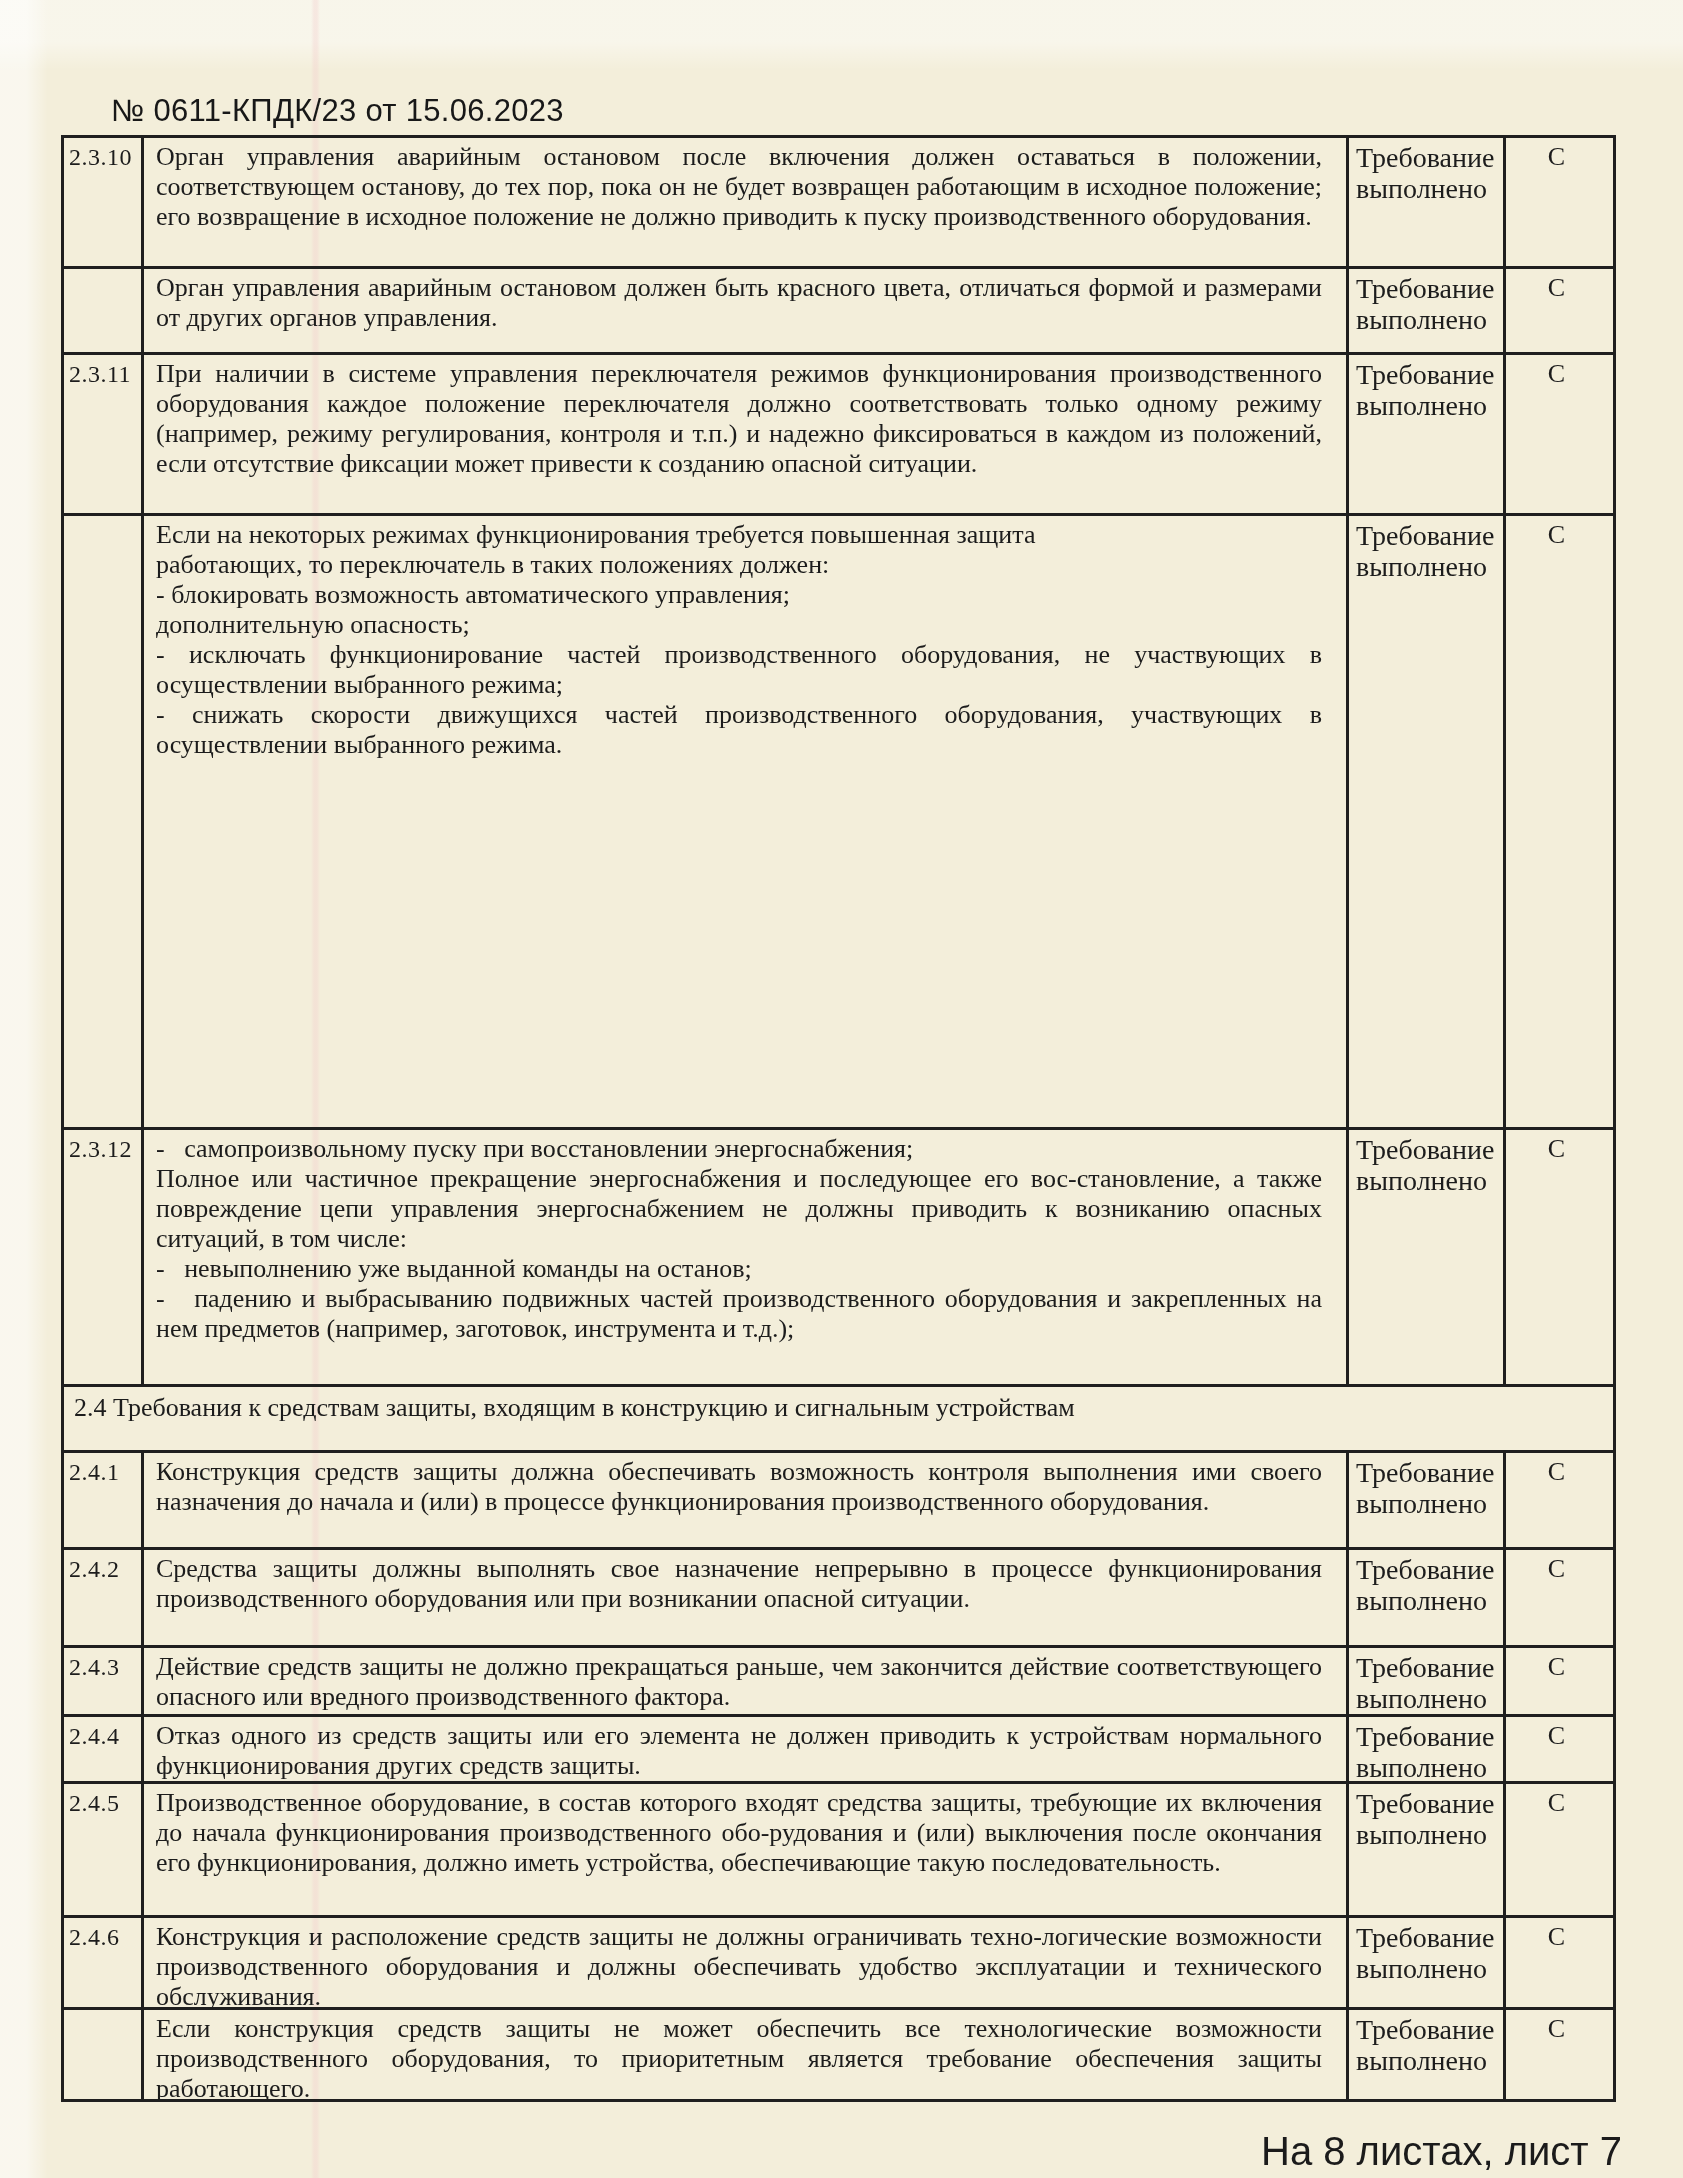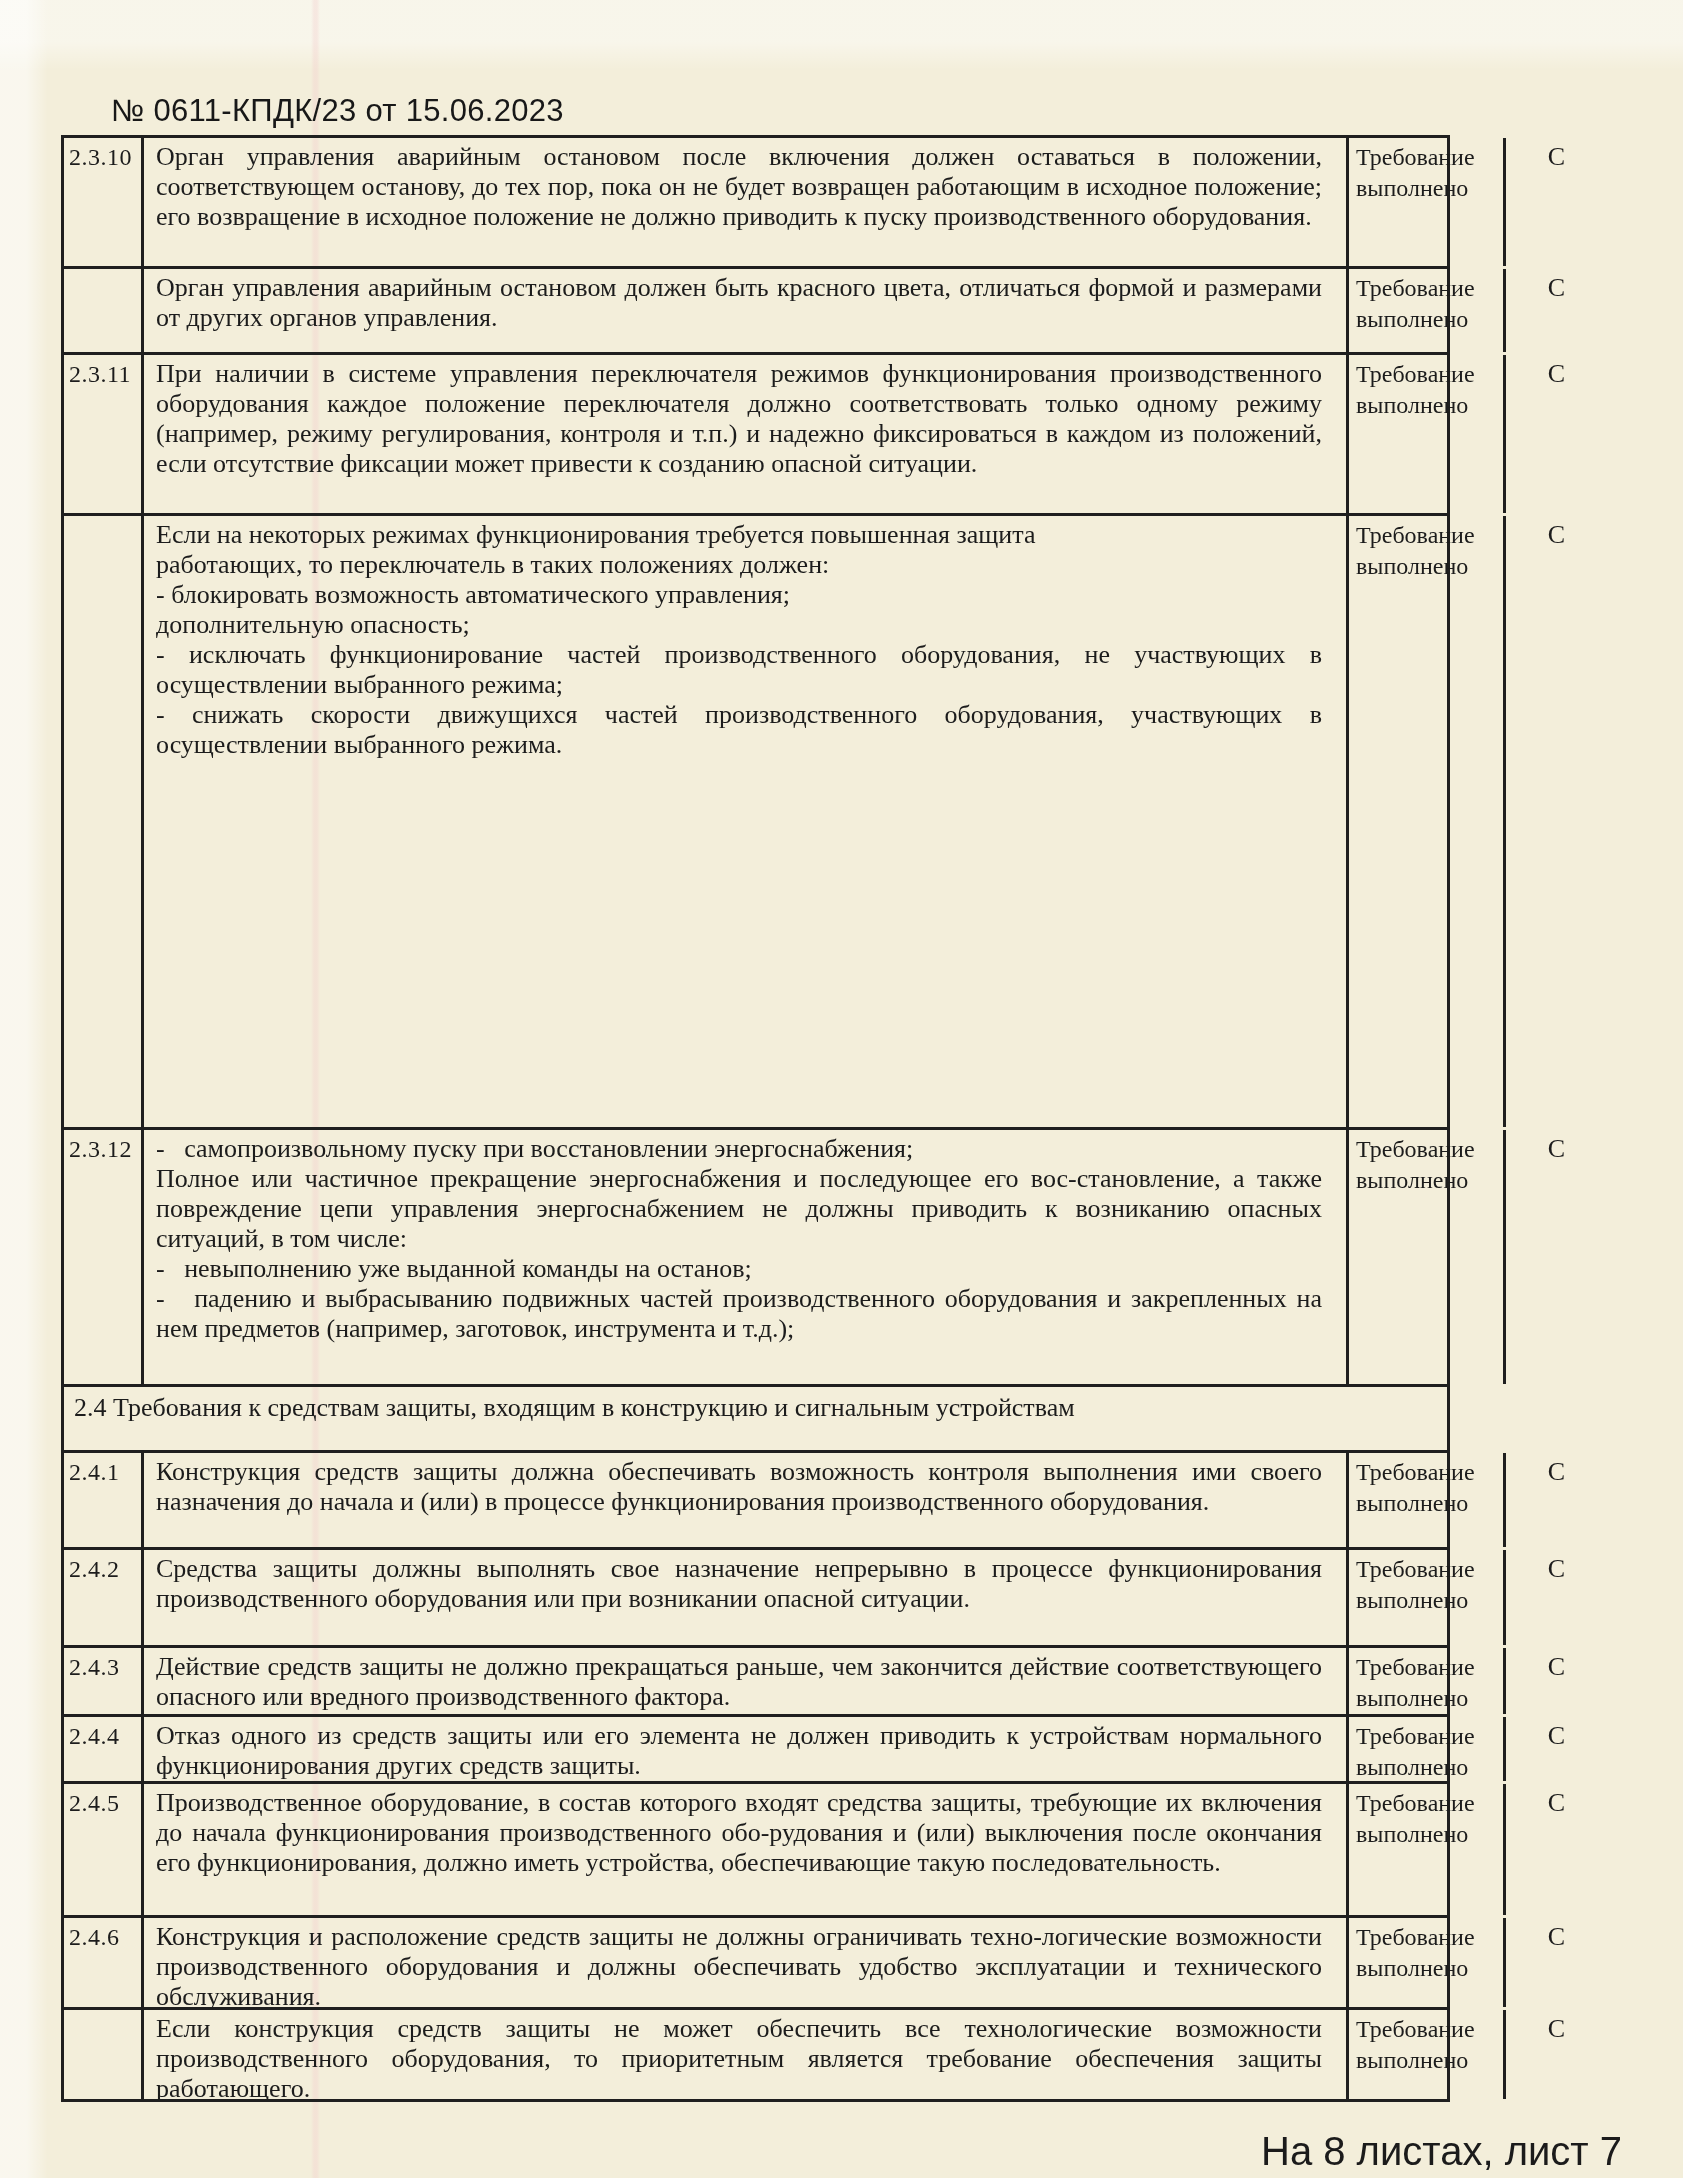--- a/index.html
+++ b/index.html
@@ -17,21 +17,21 @@
       linear-gradient(90deg, rgba(0,0,0,0) 311px, rgba(243,205,205,.35) 314px 317px, rgba(0,0,0,0) 320px),
       linear-gradient(180deg, rgba(255,255,255,.45) 0 42px, rgba(255,255,255,0) 71px),
       #f3eeda;
   }
   .doc-number{
     position:absolute;left:111px;top:93px;
     font-family:"Liberation Sans", sans-serif;
     font-size:31px;letter-spacing:0.3px;color:#181818;
   }
   .req-table{
-    position:absolute;left:61px;top:135px;width:1389px;
+    position:absolute;left:61px;top:135px;width:1555px;
     box-sizing:border-box;border:3px solid #1f1f1f;
   }
   .trow{
     display:grid;grid-template-columns:77px 1208px 154px 104px;
     box-sizing:border-box;border-bottom:3px solid #1f1f1f;
   }
   .trow:last-child{border-bottom:none;}
   .c{box-sizing:border-box;overflow:hidden;}
   .num{
     padding:6px 2px 0 5px;font-size:24px;letter-spacing:0.5px;
@@ -40,21 +40,21 @@
     border-left:3px solid #1f1f1f;border-right:3px solid #1f1f1f;
     padding:4px 24px 0 12px;
     font-size:26px;line-height:30px;text-align:justify;
   }
   .txt p{margin:0;}
   .mb36{margin-bottom:36px;}
   .mb30{margin-bottom:30px;}
   .mb12{margin-bottom:12px;}
   .mb46{margin-bottom:46px;}
   .status{
-    padding:4px 3px 16px 7px;font-size:24px;line-height:31px;
+    padding:4px 3px 16px 7px;font-size:28px;line-height:31px;
   }
   .verdict{
     border-left:3px solid #1f1f1f;
     padding:4px 0 0;font-size:26px;text-align:center;
   }
   .section-cell{
     grid-column:1 / -1;
     padding:6px 12px 0 10px;font-size:26px;line-height:30px;
   }
   .sheet-footer{

